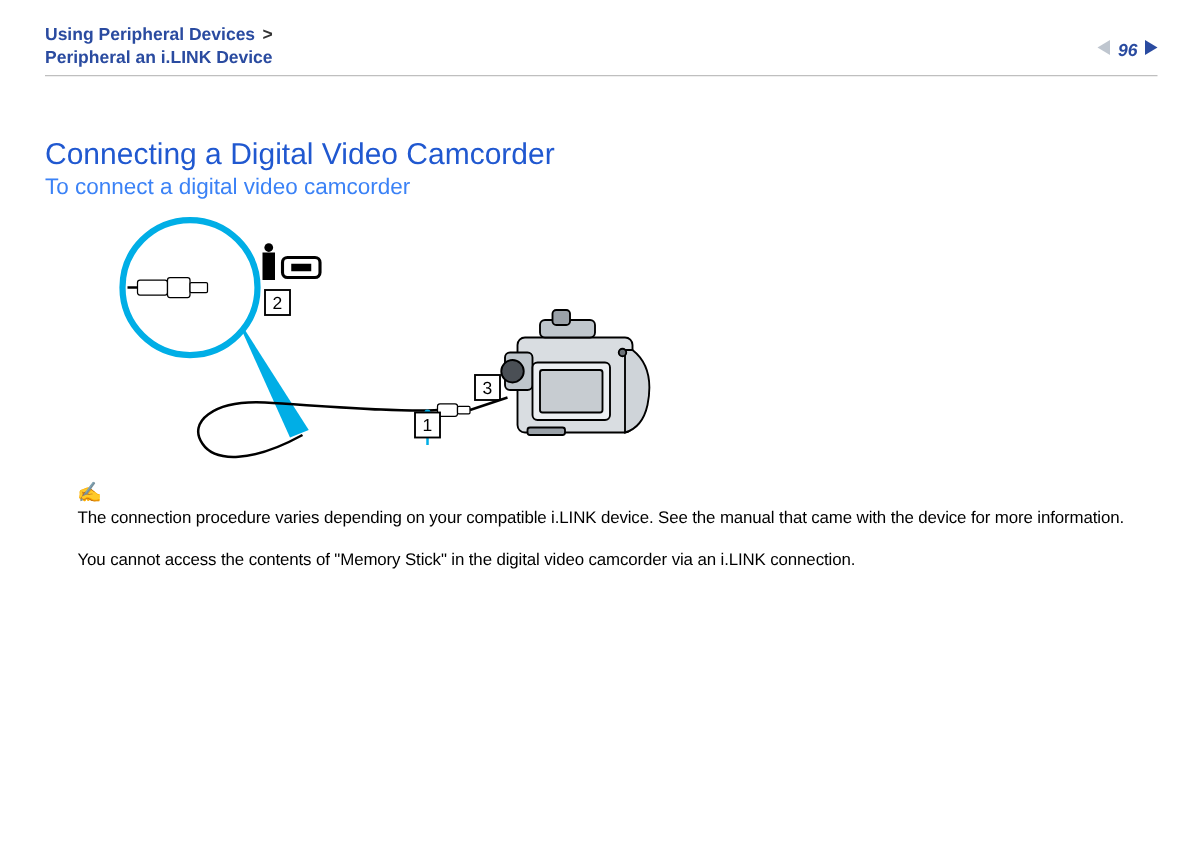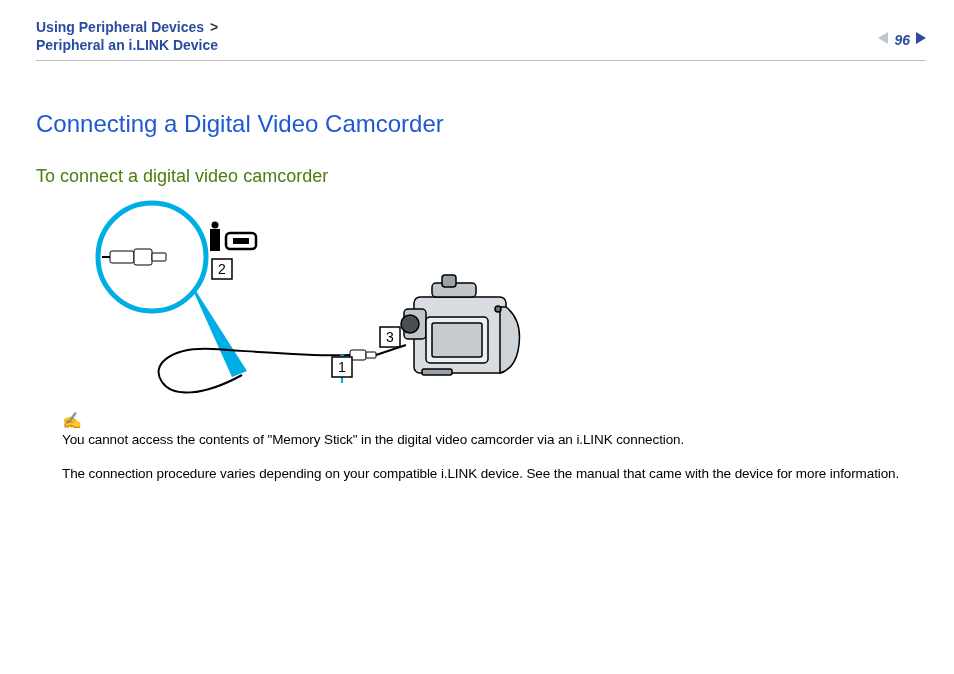--- a/index.html
+++ b/index.html
@@ -66,24 +66,24 @@
   .content {
     position: absolute;
     top: 110px;
     left: 36px;
     right: 32px;
   }
   h1.section {
     color: #2058d0;
     font-weight: normal;
     font-size: 24px;
-    margin: 0 0 28px 0;
+    margin: 0 0 1px 0;
   }
   h2.sub {
-    color: #4d7c0f;
+    color: #3b82f6;
     font-weight: normal;
     font-size: 18px;
     margin: 0 0 10px 0;
   }
   p.body {
     font-size: 15px;
     line-height: 21px;
     margin: 0 0 14px 0;
     color: #000;
   }
@@ -204,18 +204,18 @@
           <circle cx="436" cy="112" r="3" fill="#6b7177"></circle>
           <rect x="360" y="172" width="30" height="6" rx="2" fill="#9aa1a8"></rect>
         </g>
 
         <line x1="314" y1="158" x2="344" y2="148" stroke="#000" stroke-width="2"></line>
       </svg>
     </div>
 
     <div class="notes">
       <span class="note-icon">✍</span>
+      <p class="note-text condensed">The connection procedure varies depending on your compatible i.LINK device. See the manual that came with the device for more information.</p>
       <p class="note-text condensed">You cannot access the contents of "Memory Stick" in the digital video camcorder via an i.LINK connection.</p>
-      <p class="note-text condensed">The connection procedure varies depending on your compatible i.LINK device. See the manual that came with the device for more information.</p>
     </div>
   </div>
 
 </div>
 
 </body></html>

